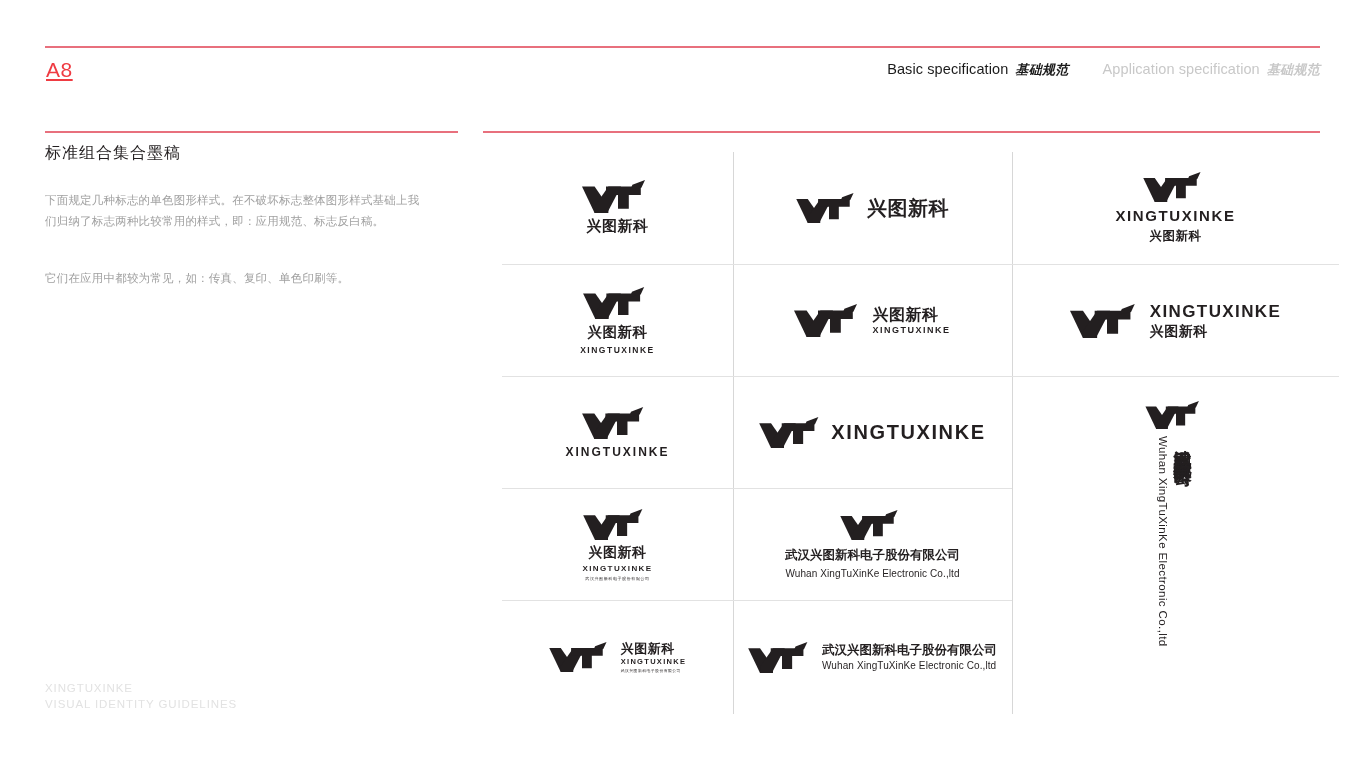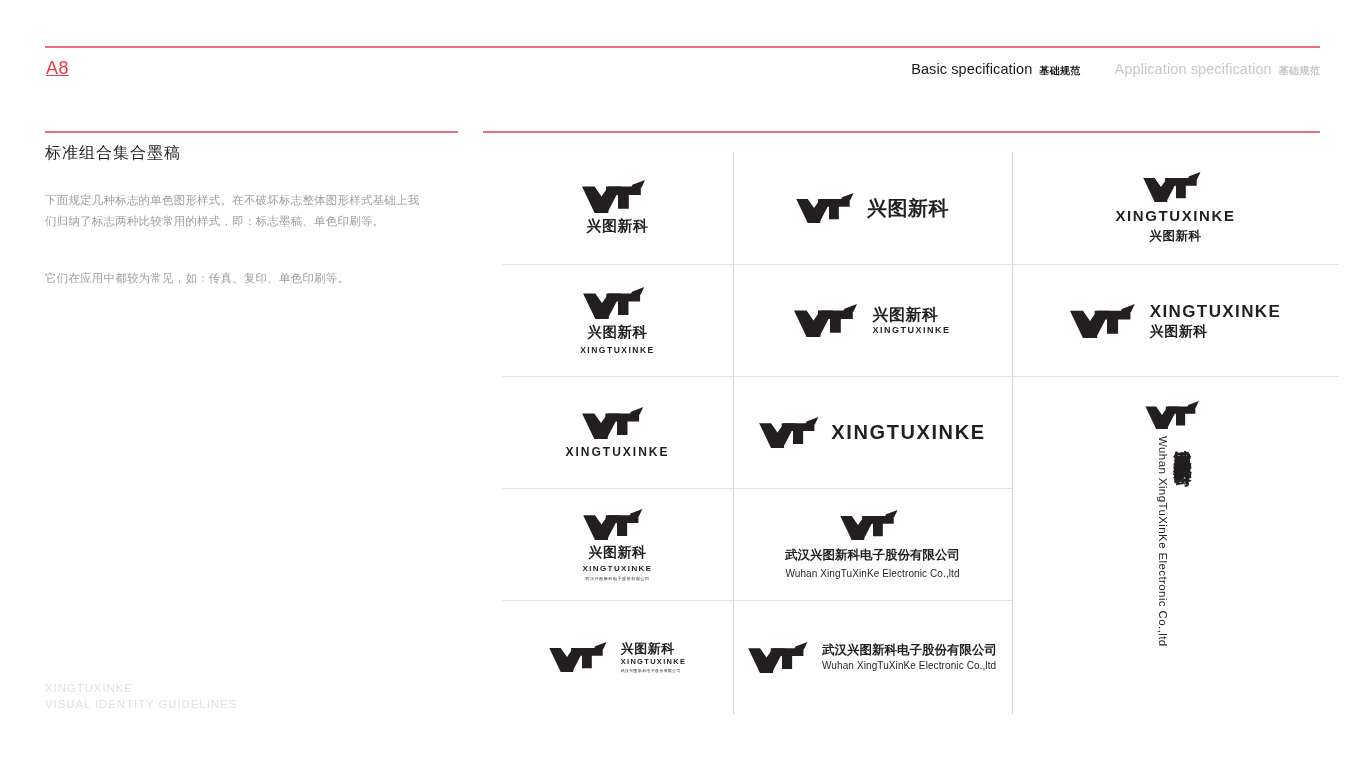--- a/index.html
+++ b/index.html
@@ -21,21 +21,21 @@
     left: 45px;
     top: 46px;
     width: 1275px;
     height: 1.5px;
     background: #e8707d;
   }
   .page-code {
     position: absolute;
     left: 46px;
     top: 58px;
-    font-size: 18px;
+    font-size: 21px;
     color: #ef3b42;
     letter-spacing: 0.5px;
     text-decoration: underline;
   }
   .header-nav {
     position: absolute;
     right: 46px;
     top: 61px;
     display: flex;
     align-items: baseline;
@@ -45,23 +45,24 @@
   .nav-item {
     display: flex;
     align-items: baseline;
     gap: 7px;
   }
   .nav-en {
     font-size: 14.5px;
     letter-spacing: 0.1px;
   }
   .nav-cn {
-    font-size: 10px;
+    font-size: 13px;
     font-weight: bold;
     letter-spacing: 0.3px;
+    font-style: italic;
   }
   .nav-item.active .nav-en { color: #1b1b1b; }
   .nav-item.active .nav-cn { color: #1b1b1b; }
   .nav-item.inactive .nav-en { color: #c8c8c8; }
   .nav-item.inactive .nav-cn { color: #c8c8c8; }
 
   
   .rule-left {
     position: absolute;
     left: 45px;
@@ -246,21 +247,21 @@
     <span class="nav-cn">基础规范</span>
   </div>
 </div>
 
 <div class="rule-left"></div>
 <div class="rule-right"></div>
 
 <div class="section-title">标准组合集合墨稿</div>
 
 <div class="body-copy">
-  <p>下面规定几种标志的单色图形样式。在不破坏标志整体图形样式基础上我们归纳了标志两种比较常用的样式，即：标志墨稿、单色印刷等。</p>
+  <p>下面规定几种标志的单色图形样式。在不破坏标志整体图形样式基础上我们归纳了标志两种比较常用的样式，即：应用规范、标志反白稿。</p>
   <p>它们在应用中都较为常见，如：传真、复印、单色印刷等。</p>
 </div>
 
 <div class="footer">
   <div>XINGTUXINKE</div>
   <div>VISUAL IDENTITY GUIDELINES</div>
 </div>
 
 <div class="grid">
 

